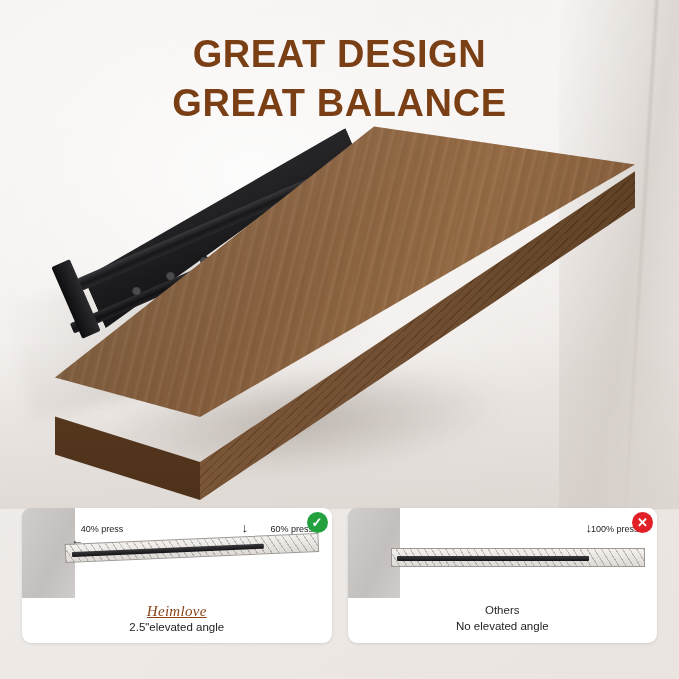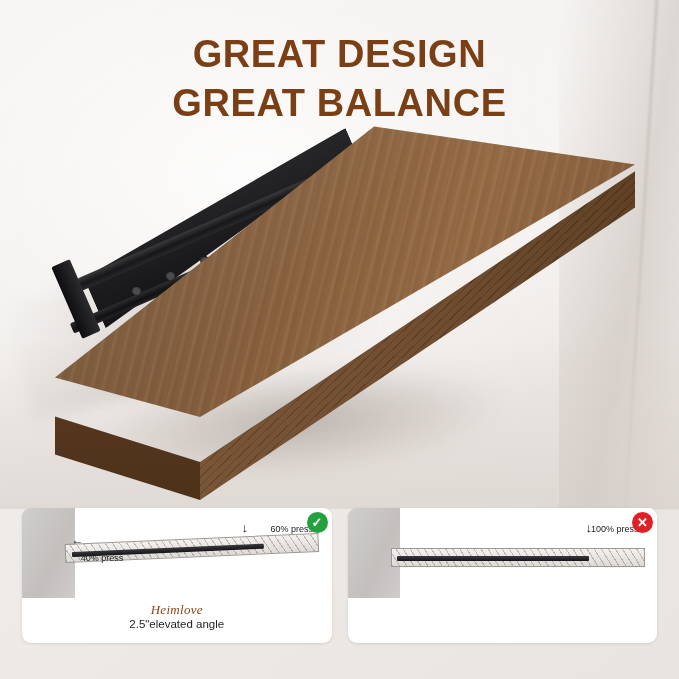--- a/index.html
+++ b/index.html
@@ -267,43 +267,44 @@
     left: 16%; top: 48px;
     width: 62%;
   }
   .lbl {
     position: absolute;
     font-size: 9px;
     color: #222;
     white-space: nowrap;
     font-family: "Liberation Sans", sans-serif;
   }
-  .lbl-left { left: 19%; top: 16px; margin-top: 29px; }
+  .lbl-left { left: 19%; top: 16px; }
   .lbl-right { right: 6%; top: 16px; }
   .arrow {
     position: absolute;
     color: #111;
     font-size: 13px;
     line-height: 1;
   }
   .arrow-down { right: 27%; top: 13px; }
   .arrow-left { left: 16%; top: 26px; font-size: 12px; }
   .arrow-down-r { right: 21%; top: 13px; }
 
   .panel-caption {
     text-align: center;
     padding: 5px 4px 7px;
   }
   .brand {
     font-family: "Liberation Serif", serif;
     font-style: italic;
-    font-size: 13px;
+    font-size: 15px;
     color: #8a4418;
     letter-spacing: 0.3px;
     line-height: 1.1;
+    text-decoration: underline;
   }
   .cap-line {
     font-size: 11.5px;
     color: #1d1d1d;
     line-height: 1.35;
   }
   .cap-line.muted { color: #2a2a2a; }
 
   .badge {
     position: absolute;
@@ -386,16 +387,20 @@
 
     <div class="panel">
       <div class="panel-img">
         <div class="wall-block"></div>
         <div class="board flat"></div>
         <div class="rod flat"></div>
         <span class="arrow arrow-down-r">↓</span>
         <span class="lbl lbl-right">100% press</span>
       </div>
       <div class="badge no">✕</div>
+      <div class="panel-caption">
+        <div class="cap-line muted">Others</div>
+        <div class="cap-line">No elevated angle</div>
+      </div>
     </div>
 
   </div>
 </div>
 
 </body></html>

